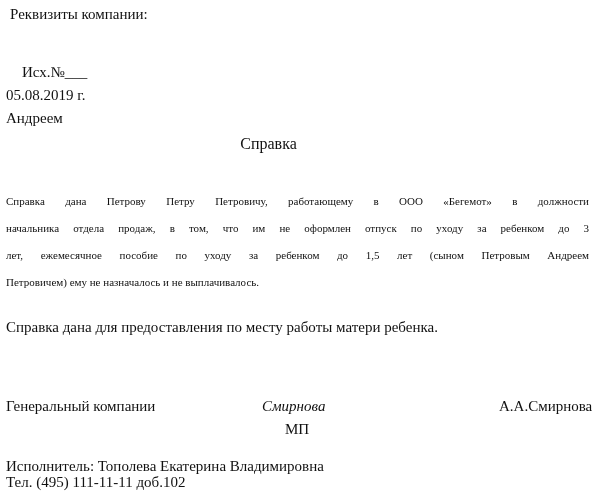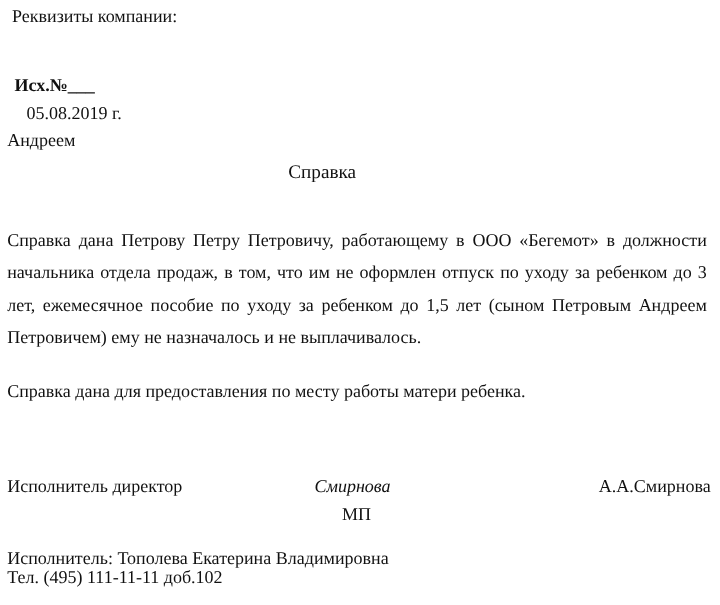--- a/index.html
+++ b/index.html
@@ -11,32 +11,32 @@
       width: 600px;
       height: 504px;
       position: relative;
       overflow: hidden;
       font-family: "Liberation Serif", "DejaVu Serif", serif;
       color: #111111;
       font-size: 15px;
     }
     .abs { position: absolute; white-space: nowrap; line-height: 18px; }
     .requisites { left: 10px; top: 5px; }
-    .outgoing { left: 12px; top: 63px; font-weight: bold; }
-    .date { left: 22px; top: 86px; }
+    .outgoing { left: 22px; top: 63px; }
+    .date { left: 6px; top: 86px; }
     .city { left: 6px; top: 109px; }
     .title { left: 0; width: 537px; text-align: center; top: 135px; font-size: 16px; }
     .body-text {
       position: absolute;
       left: 6px;
       width: 583px;
       top: 188px;
       line-height: 27px;
       text-align: justify;
-      font-size: 15px;
+      font-size: 11px;
     }
     .body-text .ln { display: block; text-align: justify; text-align-last: justify; white-space: nowrap; }
     .body-text .ln.last { text-align-last: left; }
     .purpose { left: 6px; top: 318px; }
     .position { left: 6px; top: 397px; }
     .signature { left: 262px; top: 397px; font-style: italic; }
     .fullname { left: 499px; top: 397px; }
     .stamp { left: 285px; top: 420px; }
     .executor { left: 6px; top: 457px; text-align: right; }
     .phone { left: 6px; top: 473px; }
@@ -53,20 +53,20 @@
 
   <div class="body-text">
     <span class="ln">Справка дана Петрову Петру Петровичу, работающему в ООО «Бегемот» в должности</span>
     <span class="ln">начальника отдела продаж, в том, что им не оформлен отпуск по уходу за ребенком до 3</span>
     <span class="ln">лет, ежемесячное пособие по уходу за ребенком до 1,5 лет (сыном Петровым Андреем</span>
     <span class="ln last">Петровичем) ему не назначалось и не выплачивалось.</span>
   </div>
 
   <div class="abs purpose">Справка дана для предоставления по месту работы матери ребенка.</div>
 
-  <div class="abs position">Исполнитель директор</div>
+  <div class="abs position">Генеральный компании</div>
   <div class="abs signature">Смирнова</div>
   <div class="abs fullname">А.А.Смирнова</div>
   <div class="abs stamp">МП</div>
 
   <div class="abs executor">Исполнитель: Тополева Екатерина Владимировна</div>
   <div class="abs phone">Тел. (495) 111-11-11 доб.102</div>
 </div>
 
 </body></html>

